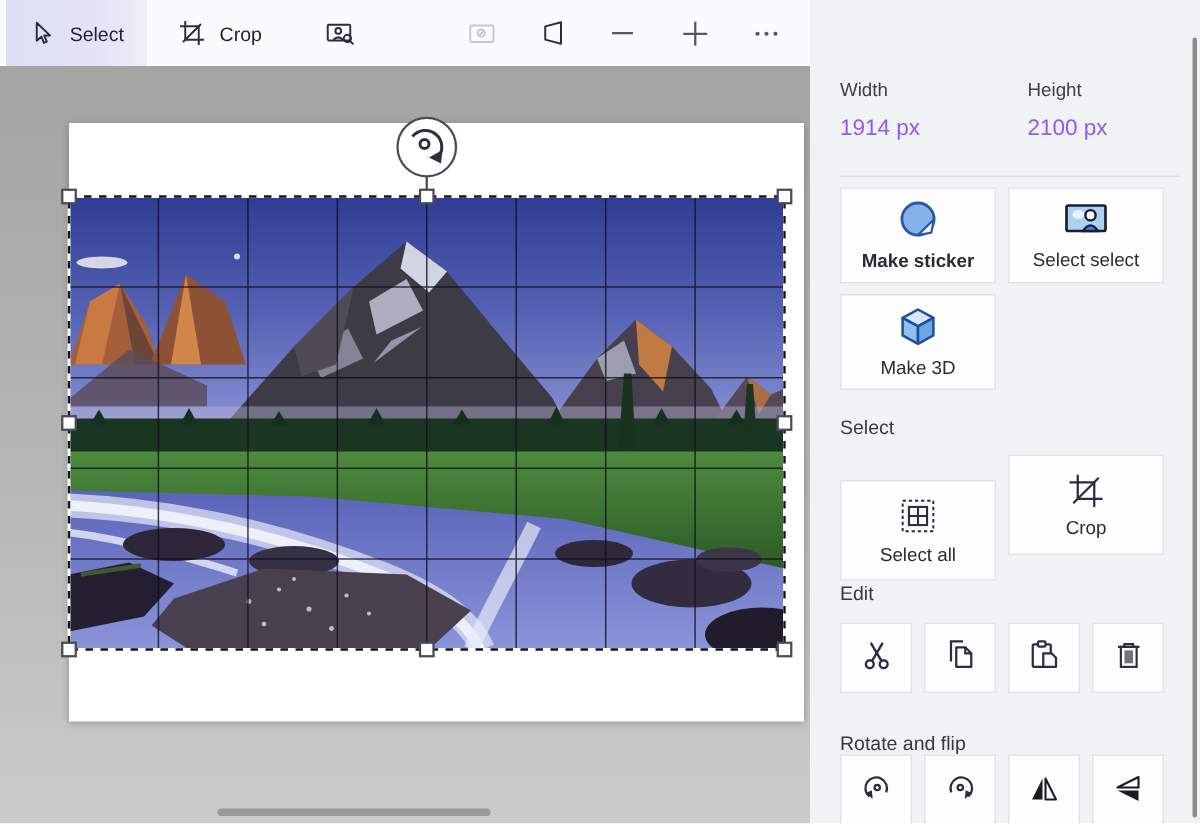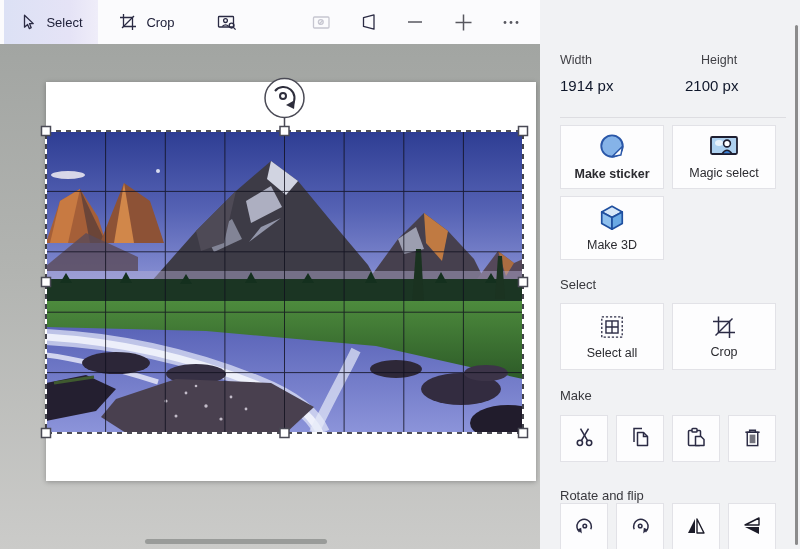--- a/index.html
+++ b/index.html
@@ -22,21 +22,21 @@
   .photo { position:absolute; left:46px; top:87px; width:477px; height:302px; }
   .photo svg { width:100%; height:100%; display:block; }
   .sel-overlay { position:absolute; left:0; top:0; width:540px; height:505px; pointer-events:none; }
   .hscroll { position:absolute; left:145px; top:495px; width:182px; height:5px;
     background:#999b99; border-radius:3px; }
 
   
   .panel { position:absolute; left:540px; top:0; width:260px; height:549px; background:#f1f2f4; }
   .panel-title { position:absolute; left:20px; top:4px; font-size:17px; color:#1266b8; }
   .dim-label { position:absolute; font-size:12.5px; color:#3f3f44; }
-  .dim-value { position:absolute; font-size:15px; color:#0f172a; }
+  .dim-value { position:absolute; font-size:15px; color:#8b5cf6; }
   .sep { position:absolute; left:20px; top:117px; width:226px; height:1px; background:#dddde1; }
   .p-btn { position:absolute; background:#fdfdfe; border:1px solid #e2e2e7; display:flex;
     flex-direction:column; align-items:center; justify-content:center; gap:6px; cursor:pointer;
     font-size:12.5px; color:#2b2b30; }
   .p-btn svg { display:block; }
   .sec-label { position:absolute; left:20px; font-size:13px; color:#38383d; }
   .icon-btn { position:absolute; width:48px; background:#fdfdfe; border:1px solid #e2e2e7;
     display:flex; align-items:center; justify-content:center; cursor:pointer; }
   .vscroll { position:absolute; right:2px; top:25px; width:3px; height:520px;
     background:#8b8b8b; border-radius:2px; }
@@ -237,21 +237,21 @@
       </g>
     </svg>
 
     <div class="hscroll"></div>
   </div>
 
   <div class="panel">
 
     <div class="dim-label" style="left:20px;top:53px;">Width</div>
     <div class="dim-value" style="left:20px;top:77px;">1914 px</div>
-    <div class="dim-label" style="left:161px;top:53px;">Height</div>
+    <div class="dim-label" style="left:145px;top:53px;">Height</div>
     <div class="dim-value" style="left:145px;top:77px;">2100 px</div>
     <div class="sep"></div>
 
     <div class="p-btn" style="left:20px;top:125px;width:104px;height:64px;font-weight:bold;">
       <span>
         <svg width="28" height="28" viewBox="0 0 30 30">
             <circle cx="15" cy="14" r="11.5" fill="#85b3e8" stroke="#2a57a8" stroke-width="2"></circle>
             <polygon points="15,25.4 26.4,14.2 24.5,23.6" fill="#ffffff" stroke="#2a57a8" stroke-width="1.6" stroke-linejoin="round"></polygon>
           </svg>
       </span>
@@ -259,56 +259,56 @@
     </div>
     <div class="p-btn" style="left:132px;top:125px;width:104px;height:64px;">
       <span>
         <svg width="30" height="26" viewBox="0 0 30 26">
             <rect x="2" y="3" width="26" height="17" rx="1.2" fill="#aed1f0" stroke="#1e1e30" stroke-width="1.8"></rect>
             <ellipse cx="10" cy="9" rx="4" ry="3" fill="#e8f2fb"></ellipse>
             <path d="M13,20 Q18,12.5 23,20 Z" fill="#3c82d8" stroke="#1e1e30" stroke-width="1.6"></path>
             <circle cx="18" cy="9.5" r="3.4" fill="#ffffff" stroke="#1e1e30" stroke-width="1.6"></circle>
           </svg>
       </span>
-      <span>Magic select</span>
+      <span>Select select</span>
     </div>
     <div class="p-btn" style="left:20px;top:196px;width:104px;height:64px;justify-content:center;">
       <span>
         <svg width="28" height="28" viewBox="0 0 30 30">
             <polygon points="15,2.5 26,8.5 15,14.5 4,8.5" fill="#d6e7f8" stroke="#1f4f9f" stroke-width="1.8" stroke-linejoin="round"></polygon>
             <polygon points="4,8.5 15,14.5 15,27 4,21" fill="#8fc0ee" stroke="#1f4f9f" stroke-width="1.8" stroke-linejoin="round"></polygon>
             <polygon points="26,8.5 15,14.5 15,27 26,21" fill="#6aa9e4" stroke="#1f4f9f" stroke-width="1.8" stroke-linejoin="round"></polygon>
           </svg>
       </span>
       <span>Make 3D</span>
     </div>
 
     <div class="sec-label" style="top:277px;">Select</div>
-    <div class="p-btn" style="left:20px;top:303px;width:104px;height:67px;justify-content:center;">
+    <div class="p-btn" style="left:20px;top:320px;width:104px;height:67px;justify-content:center;">
       <span>
         <svg width="26" height="26" viewBox="0 0 28 28" fill="none" stroke="#2b2b44">
             <rect x="3" y="3" width="22" height="22" stroke-width="1.4" stroke-dasharray="2.4 2"></rect>
             <rect x="7.5" y="7.5" width="13" height="13" stroke-width="1.5"></rect>
             <path d="M14,7.5 V20.5 M7.5,14 H20.5" stroke-width="1.5"></path>
           </svg>
       </span>
       <span>Select all</span>
     </div>
     <div class="p-btn" style="left:132px;top:303px;width:104px;height:67px;">
       <span>
         <svg width="24" height="24" viewBox="0 0 24 24" fill="none" stroke="#2b2b44" stroke-width="1.5">
             <path d="M6.5,1.5 V17.5 H23"></path>
             <path d="M1,6.5 H17.5 V23"></path>
             <path d="M3.5,20.5 L20.5,3.5"></path>
           </svg>
       </span>
       <span>Crop</span>
     </div>
 
-    <div class="sec-label" style="top:388px;">Make</div>
+    <div class="sec-label" style="top:388px;">Edit</div>
     <div class="icon-btn" style="left:20px;top:415px;height:47px;">
       <span>
         <svg width="21" height="21" viewBox="0 0 20 20" fill="none" stroke="#2b2b44" stroke-width="1.5">
             <path d="M6.2,2.5 L12.8,13.6"></path>
             <path d="M13.8,2.5 L7.2,13.6"></path>
             <circle cx="5.6" cy="16" r="2.5"></circle>
             <circle cx="14.4" cy="16" r="2.5"></circle>
           </svg>
       </span>
     </div>

